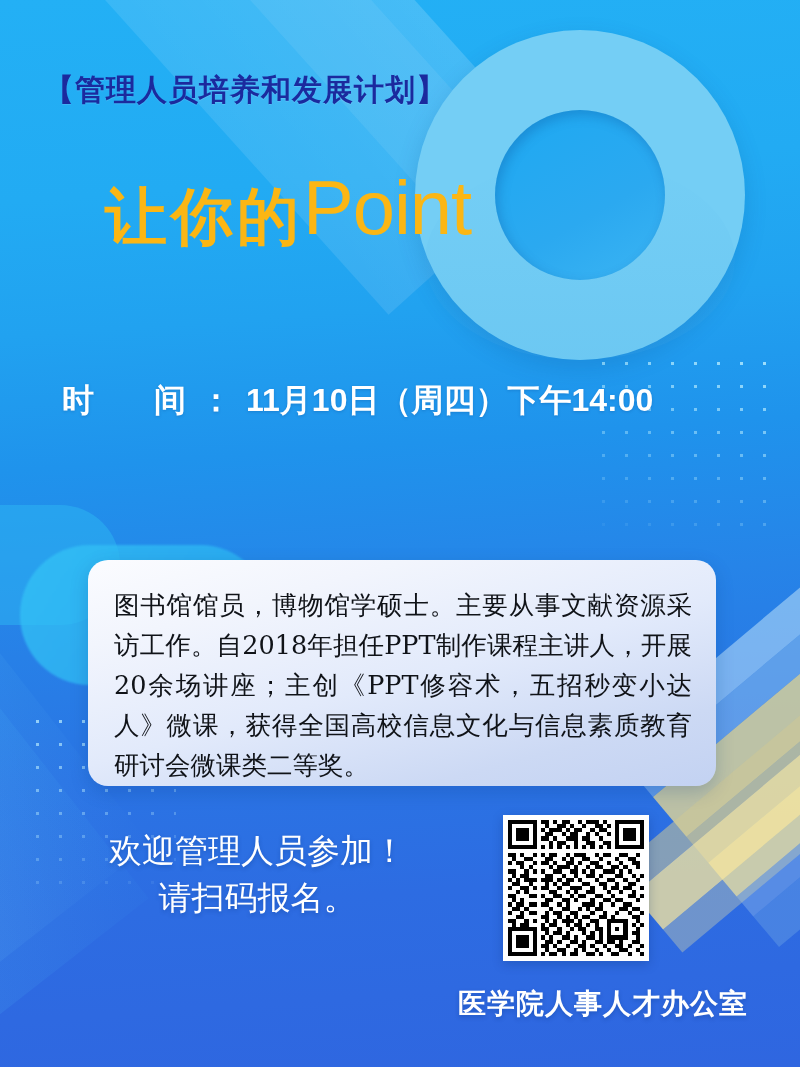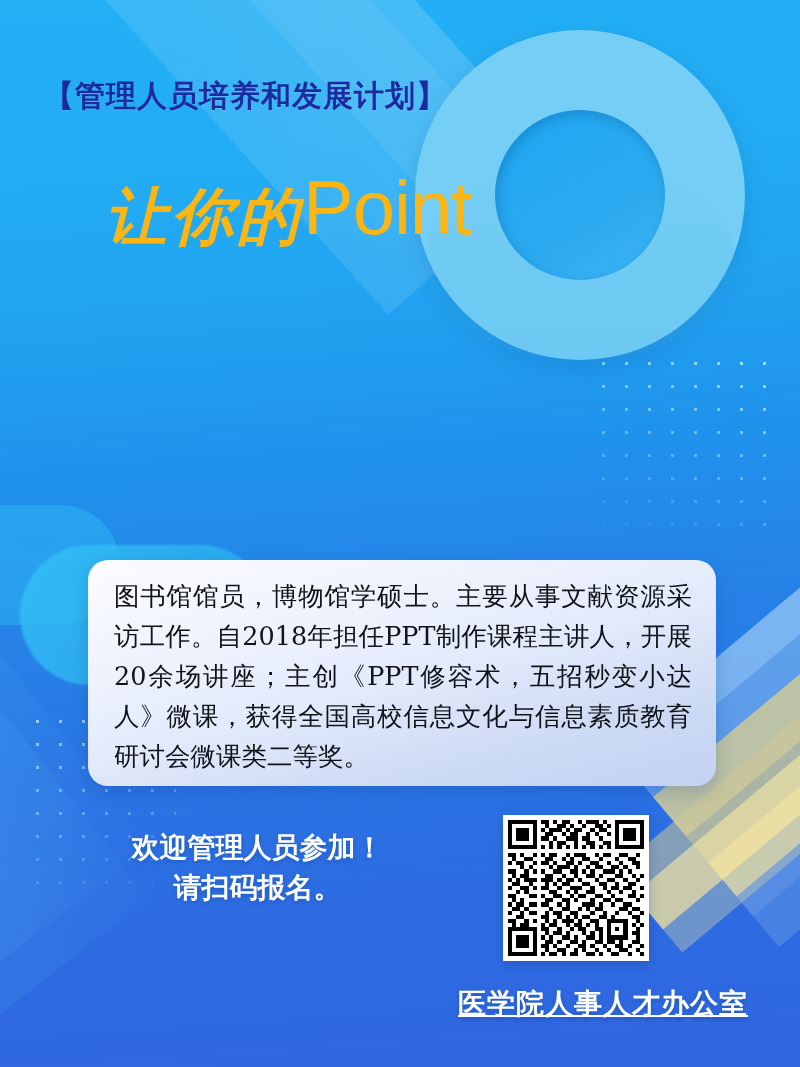--- a/index.html
+++ b/index.html
@@ -139,35 +139,33 @@
 
   
   .content{ position:relative; z-index:5; width:100%; height:100%; }
 
   .kicker{
     position:absolute; left:44px; top:70px;
     font-size:30px; font-weight:bold; letter-spacing:1px;
     color:#1b2a9e;
     text-shadow:0 1px 0 rgba(255,255,255,.12);
     white-space:nowrap;
-    margin-top:6px;
   }
 
   .title-line{
     position:absolute;
     white-space:nowrap;
     color:#fbb614;
     font-weight:bold;
     line-height:1;
   }
   .title-1{ left:105px; top:170px; }
   .title-2{ left:340px; top:255px; }
   .cn-brush{
     font-family:"DejaVu Serif","Liberation Serif",serif;
-    font-style:italic;
     font-weight:bold;
     font-size:62px;
     letter-spacing:4px;
     vertical-align:-4px;
   }
   .en-big{
     font-family:"Liberation Sans","DejaVu Sans",sans-serif;
     font-weight:normal;
     font-size:76px;
     letter-spacing:-1px;
@@ -187,56 +185,55 @@
     text-shadow:0 1px 3px rgba(0,60,130,.25);
     white-space:nowrap;
   }
 
   .bio{
     position:absolute; left:88px; top:560px;
     width:628px; height:226px;
     border-radius:20px;
     background:linear-gradient(165deg,#fbfcff 0%,#f2f5fd 22%,#e2eafb 52%,#ccd9f4 80%,#c3d2f2 100%);
     box-shadow:0 6px 18px rgba(10,60,130,.22);
-    padding:16px 24px 10px 26px;
+    padding:25px 24px 10px 26px;
   }
   .bio p{
     font-family:"DejaVu Serif","Liberation Serif",serif;
     font-size:25.5px;
     line-height:40px;
     color:#101318;
     text-align:justify;
     text-justify:inter-ideograph;
     text-indent:0;
   }
 
   .cta{
     position:absolute; left:60px; top:828px;
     width:395px; text-align:center;
-    color:#ffffff; font-weight:bold;
-    font-size:28px; line-height:1.42;
+    color:#ffffff; font-weight:normal;
+    font-size:33px; line-height:1.42;
     text-shadow:0 2px 4px rgba(0,50,120,.3);
   }
 
   .qr-wrap{
     position:absolute; left:503px; top:815px;
     width:146px; height:146px;
     background:#ffffff;
     padding:5px;
     box-shadow:0 3px 10px rgba(0,40,100,.25);
   }
   .qr-wrap svg{ display:block; width:100%; height:100%; }
 
   .footer{
     position:absolute; right:52px; top:985px;
     color:#ffffff; font-weight:bold; font-size:28px;
     letter-spacing:1px;
     text-shadow:0 2px 4px rgba(0,50,120,.3);
     white-space:nowrap;
-    text-decoration:underline;
   }
 </style>
 </head>
 <body>
 
 <div id="poster">
 
   <div class="layer band-tl"></div>
   <div class="layer band-tl2"></div>
 
@@ -273,20 +270,23 @@
   <div class="content">
 
     <div class="kicker">【管理人员培养和发展计划】</div>
 
     <div class="title-line title-1">
       <span class="cn-brush">让你的</span><span class="en-big">Point</span>
     </div>
 
 
     <div class="info">
+      <div>
+        <span class="lbl">时　间：</span><span>11月10日（周四）下午14:00</span>
+      </div>
     </div>
 
 
     <div class="bio">
       <p>图书馆馆员，博物馆学硕士。主要从事文献资源采访工作。自2018年担任PPT制作课程主讲人，开展20余场讲座；主创《PPT修容术，五招秒变小达人》微课，获得全国高校信息文化与信息素质教育研讨会微课类二等奖。</p>
     </div>
 
     <div class="cta">
       <div>欢迎管理人员参加！</div>
       <div>请扫码报名。</div>

